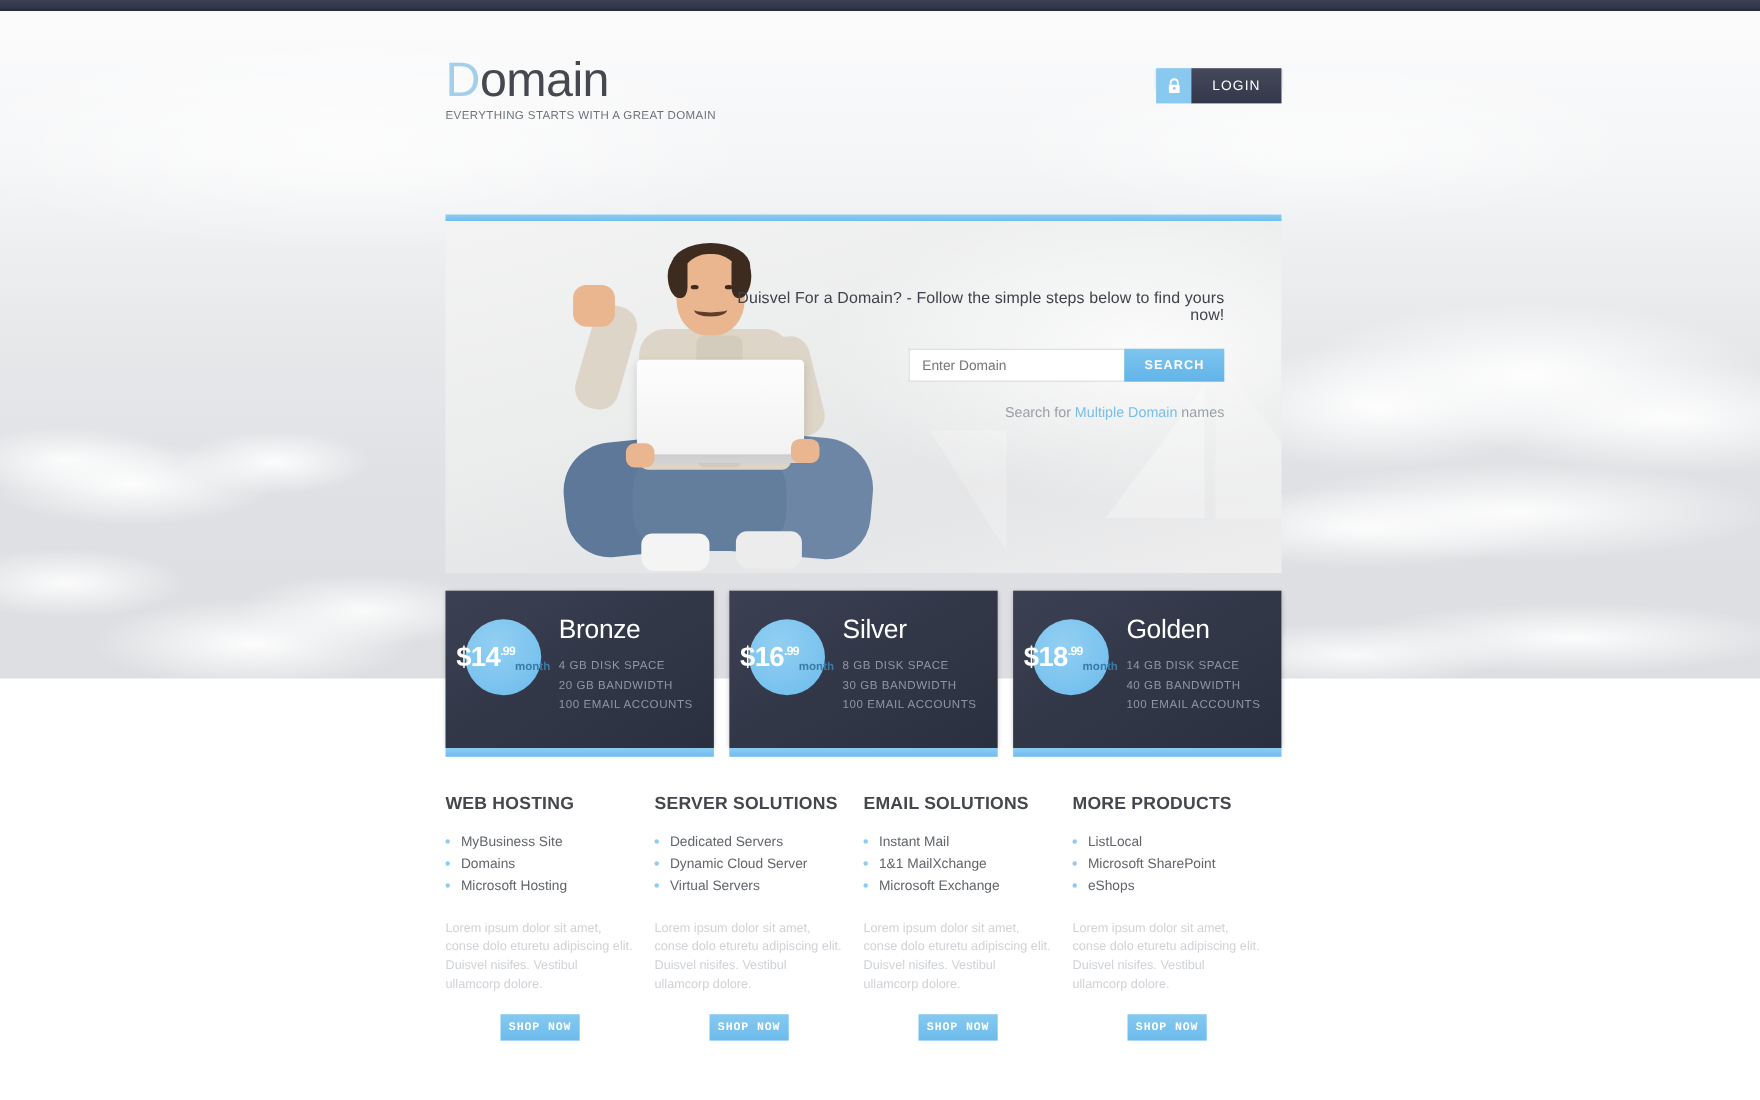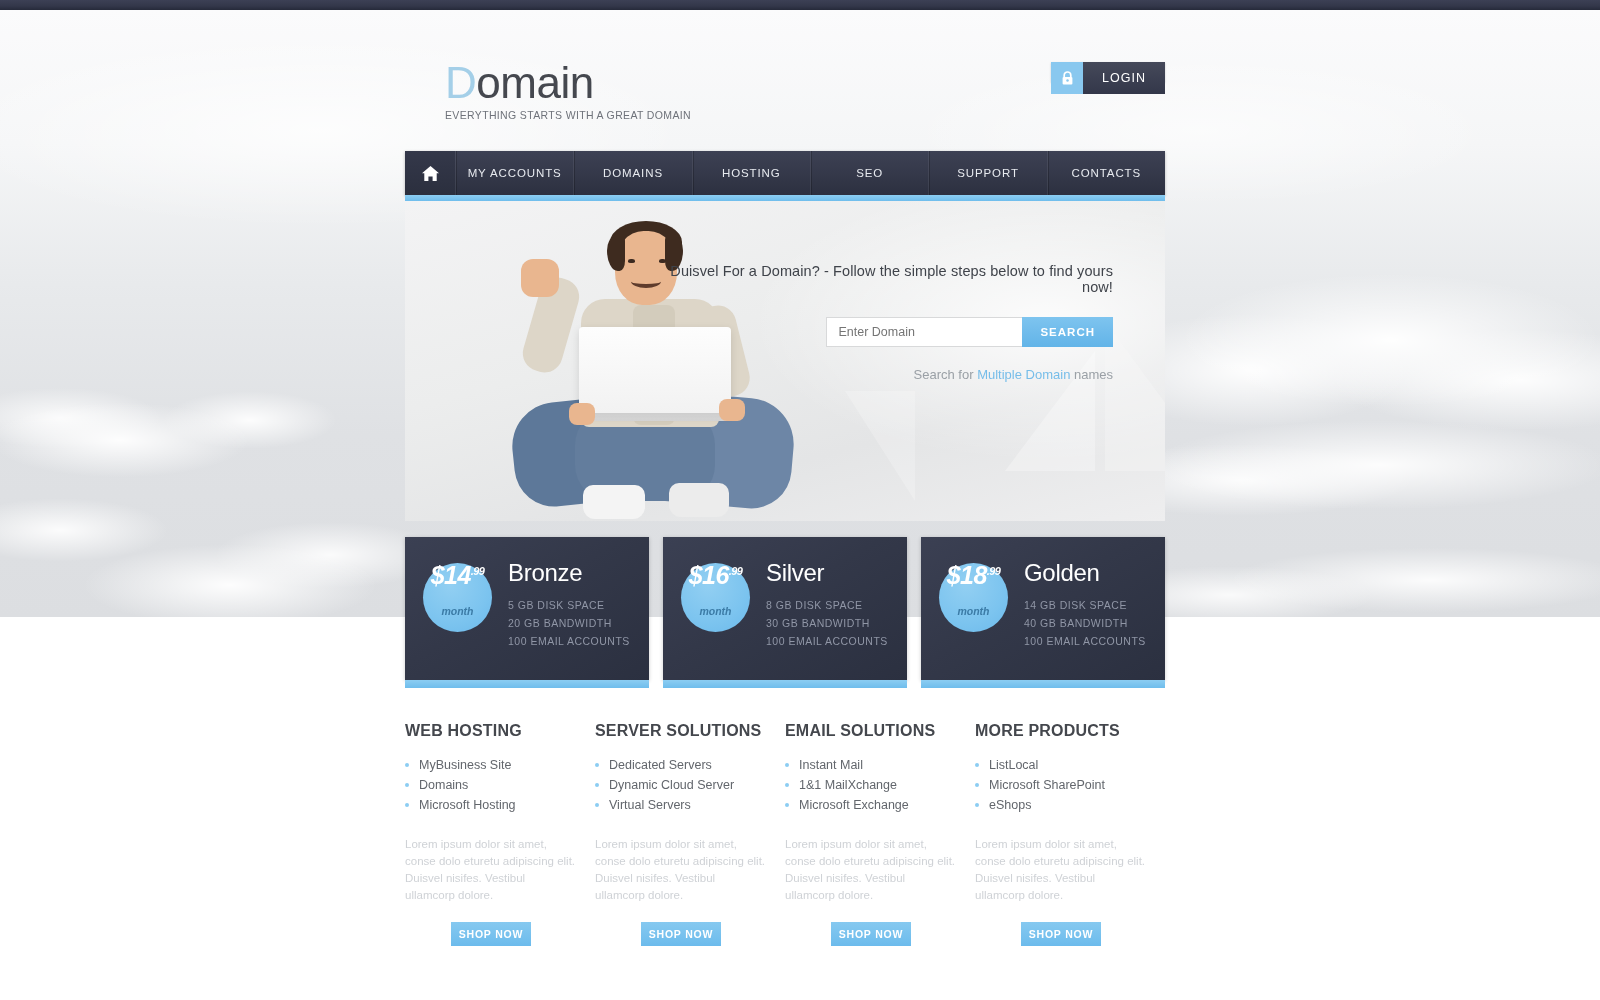--- a/index.html
+++ b/index.html
@@ -45,21 +45,21 @@
   }
 
   
   .page {
     position: absolute; top: 0; left: 0;
     width: 1600px; height: 1000px;
   }
 
   
   .header { position: absolute; top: 45px; left: 405px; width: 760px; height: 80px; }
-  .logo { position: absolute; left: 0; top: 16px; margin-left: 40px; }
+  .logo { position: absolute; left: 0; top: 6px; }
   .logo-text { font-size: 44px; font-weight: 300; letter-spacing: -0.5px; line-height: 1; color: #45484f; }
   .logo-text .d { color: #a4cfe8; }
   .logo-tag {
     font-size: 10.5px; letter-spacing: 0.35px; color: #6e727a;
     margin-top: 4px; font-weight: 400;
   }
   .login-wrap {
     position: absolute; right: 0; top: 17px;
     display: flex; height: 20px;
     box-shadow: 0 1px 2px rgba(0,0,0,0.18);
@@ -177,22 +177,22 @@
     padding: 18px 14px 0 18px; display: flex; align-items: flex-start;
     box-shadow: 0 1px 4px rgba(0,0,0,0.2);
   }
   .plan::after {
     content: ""; position: absolute; left: 0; right: 0; bottom: -8px; height: 8px;
     background: linear-gradient(180deg,#8ccdf2 0%,#6fbdec 100%);
   }
   .plan-circle {
     width: 69px; height: 69px; border-radius: 50%;
     background: radial-gradient(circle at 40% 32%, #92cff2 0%, #7cc4ef 60%, #6bb9eb 100%);
-    display: flex; flex-direction: column; align-items: center; 
-    flex-shrink: 0; margin-top: 8px; margin-right: 16px; font-style: italic;
+    display: flex; flex-direction: row; align-items: center; justify-content: center;
+    flex-shrink: 0; margin-top: 8px; margin-right: 16px;
   }
   .plan-price { color: #fff; font-size: 25px; font-weight: 600; line-height: 1; letter-spacing: -0.6px; }
   .plan-price sup { font-size: 11px; font-weight: 600; top: -0.75em; }
   .plan-per { color: #3b7ba6; font-size: 10.5px; font-weight: 700; margin-top: 17px; }
   .plan-body { padding-top: 4px; }
   .plan-name { color: #ffffff; font-size: 24px; font-weight: 400; letter-spacing: -0.3px; margin-bottom: 9px; }
   .plan-feat { color: #9096a6; font-size: 10.5px; letter-spacing: 0.5px; line-height: 18px; }
 
   
   .cols { position: absolute; top: 722px; left: 405px; width: 760px; display: flex; gap: 0; }
@@ -209,21 +209,21 @@
     content: ""; position: absolute; left: 0; top: 7px;
     width: 4px; height: 4px; border-radius: 50%; background: #8ccdf2;
   }
   .col-para { font-size: 11.5px; color: #cfd2d6; line-height: 17px; margin-bottom: 18px; }
   .shop-wrap { text-align: center; padding-right: 0; }
   .shop-btn {
     display: inline-block;
     background: linear-gradient(180deg,#86c9f0 0%,#6cbbec 100%);
     color: #fff; font-size: 10.5px; font-weight: 600; letter-spacing: 0.8px;
     padding: 6px 8px; border: none; cursor: pointer;
-    font-family: Liberation Sans, sans-serif;
+    font-family: Liberation Mono, monospace;
   }
 </style>
 </head>
 <body>
 
 <div class="page">
 
   <div class="sky"></div>
   <div class="sky-white-bottom"></div>
   <div class="topbar"></div>
@@ -238,33 +238,20 @@
         <svg width="13" height="15" viewBox="0 0 13 15" aria-hidden="true">
           <path d="M3.2 6V4.3a3.3 3.3 0 0 1 6.6 0V6" fill="none" stroke="#ffffff" stroke-width="1.7"></path>
           <rect x="1.6" y="6" width="9.8" height="7.6" rx="1" fill="#ffffff"></rect>
           <circle cx="6.5" cy="9.4" r="1.25" fill="#89c8ef"></circle>
         </svg>
       </div>
       <div class="login-btn">LOGIN</div>
     </div>
   </div>
 
-  <div class="nav">
-    <div class="nav-home">
-      <svg width="19" height="17" viewBox="0 0 19 17" aria-hidden="true">
-        <path d="M9.5 1 1 8.2h2.3V16h4.1v-4.4h4.2V16h4.1V8.2H18z" fill="#ffffff"></path>
-      </svg>
-    </div>
-    <div class="nav-item">MY ACCOUNTS</div>
-    <div class="nav-item">DOMAINS</div>
-    <div class="nav-item">HOSTING</div>
-    <div class="nav-item">SEO</div>
-    <div class="nav-item">SUPPORT</div>
-    <div class="nav-item">CONTACTS</div>
-  </div>
   <div class="nav-blue"></div>
 
   <div class="hero">
     <div class="hero-tri t1"></div>
     <div class="hero-tri t2"></div>
     <div class="hero-tri t3"></div>
 
     <div class="person">
       <div class="p-jeansL"></div>
       <div class="p-jeansR"></div>
@@ -300,21 +287,21 @@
   </div>
 
   <div class="plans">
     <div class="plan">
       <div class="plan-circle">
         <div class="plan-price"><span>$14</span><sup>.99</sup></div>
         <div class="plan-per">month</div>
       </div>
       <div class="plan-body">
         <div class="plan-name">Bronze</div>
-        <div class="plan-feat">5 GB DISK SPACE</div>
+        <div class="plan-feat">4 GB DISK SPACE</div>
         <div class="plan-feat">20 GB BANDWIDTH</div>
         <div class="plan-feat">100 EMAIL ACCOUNTS</div>
       </div>
     </div>
     <div class="plan">
       <div class="plan-circle">
         <div class="plan-price"><span>$16</span><sup>.99</sup></div>
         <div class="plan-per">month</div>
       </div>
       <div class="plan-body">

